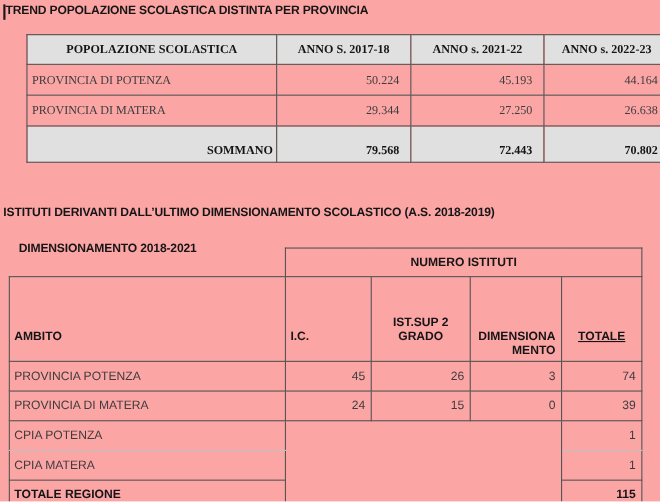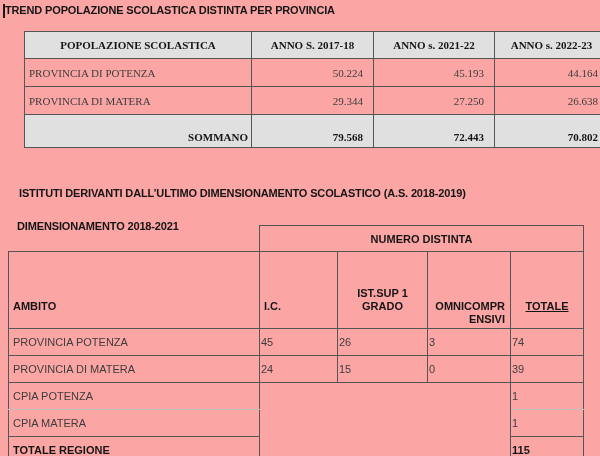--- a/index.html
+++ b/index.html
@@ -3,21 +3,21 @@
 <meta charset="utf-8">
 <style>
   html,body { margin:0; padding:0; background:#ffffff; }
   .screen {
     position:relative; width:600px; height:456px; background:#fca5a5;
     font-family:"Liberation Sans", sans-serif; color:#111111; overflow:hidden;
   }
   .cursor { position:absolute; left:3px; top:4px; width:2px; height:14px; background:#1a1a1a; }
   .doc-title { position:absolute; font-weight:bold; font-size:11px; white-space:nowrap; color:#151515; letter-spacing:-0.15px; }
   .title-1 { left:5px; top:4px; }
-  .title-2 { left:19px; top:187px; }
+  .title-2 { left:3px; top:187px; }
   .subtitle-2 { left:17px; top:220px; }
 
   table { position:absolute; border-collapse:collapse; table-layout:fixed; font-size:11px; }
   td { border:1px solid var(--border-dark,#555); overflow:hidden; white-space:nowrap; }
 
   
   .t1 { left:24px; top:31px; width:584px;font-family:Liberation Serif, serif; }
   .t1 .hdr td {
     background:var(--header-fill,#E0E0E0); font-weight:bold; text-align:center;
     vertical-align:middle; height:24px; color:#151515;
@@ -35,21 +35,21 @@
   .t2 { left:8px; top:225px; width:575px; }
   .t2 .ghost { border:none; background:transparent; }
   .t2 .group-hdr { font-weight:bold; text-align:center; vertical-align:middle; height:23px; color:#151515; }
   .t2 .colhdr td { font-weight:bold; vertical-align:bottom; height:60px; padding-bottom:15px; line-height:13px; color:#151515; }
   .t2 .colhdr .c-ambito, .t2 .colhdr .c-ic { text-align:left; padding-left:4px; }
   .t2 .colhdr .c-ist { text-align:center; white-space:normal; padding:0 3px 15px 3px; }
   .t2 .colhdr .c-omni { text-align:right; white-space:normal; word-break:break-all; padding:0 5px 2px 2px; }
   .t2 .colhdr .c-tot { text-align:center;text-decoration:underline; }
   .t2 .data td { height:24px; vertical-align:middle; color:var(--text-regular,#3d3d3d); }
   .t2 .data .label { padding-left:4px; text-align:left; }
-  .t2 .data .num { padding-right:5px; }
+  .t2 .data .num { text-align:right; padding-right:5px; }
   .t2 .merged { vertical-align:middle; }
   .t2 .lb { border-bottom:1px solid var(--border-light,#C0C0C0); }
   .t2 .lt { border-top:1px solid var(--border-light,#C0C0C0); }
   .t2 .total2 td { font-weight:bold; color:#151515; }
 </style>
 </head>
 <body>
 
 <div class="screen">
 
@@ -99,27 +99,27 @@
     <colgroup>
       <col style="width:251px">
         <col style="width:78px">
         <col style="width:90px">
         <col style="width:83px">
         <col style="width:73px">
     </colgroup>
     <tbody>
       <tr>
         <td class="ghost"></td>
-        <td class="group-hdr" colspan="4">NUMERO DISTINTA</td>
+        <td class="group-hdr" colspan="4">NUMERO ISTITUTI</td>
       </tr>
       <tr class="colhdr">
         <td class="c-ambito">AMBITO</td>
         <td class="c-ic">I.C.</td>
-        <td class="c-ist">IST.SUP 1 GRADO</td>
-        <td class="c-omni">OMNICOMPRENSIVI</td>
+        <td class="c-ist">IST.SUP 2 GRADO</td>
+        <td class="c-omni">DIMENSIONAMENTO</td>
         <td class="c-tot">TOTALE</td>
       </tr>
       <tr class="data">
         <td class="label">PROVINCIA POTENZA</td>
         <td class="num">45</td>
         <td class="num">26</td>
         <td class="num">3</td>
         <td class="num">74</td>
       </tr>
       <tr class="data">

